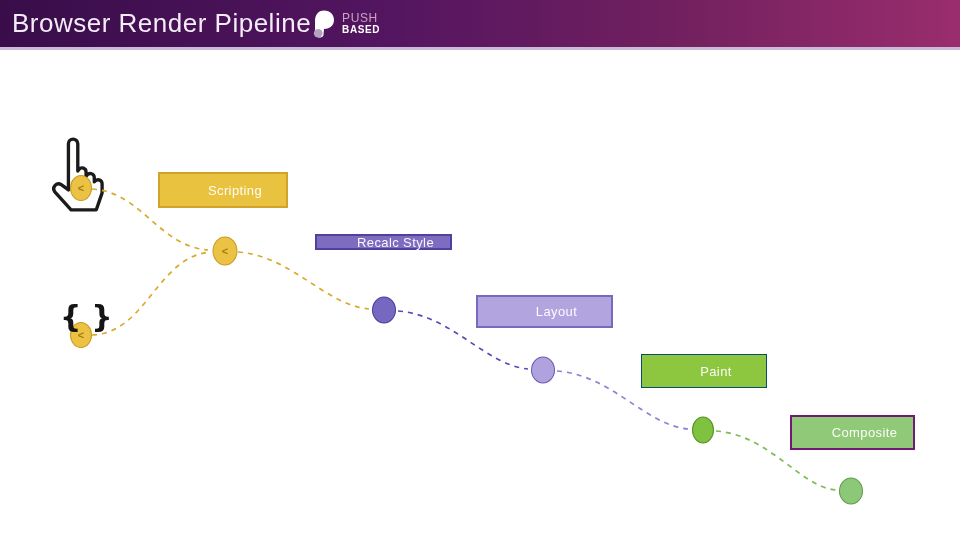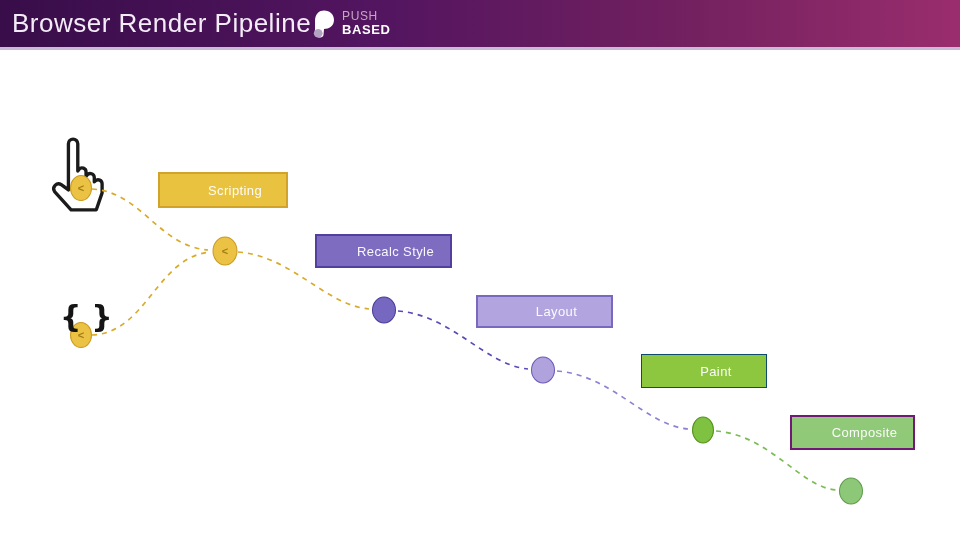--- a/index.html
+++ b/index.html
@@ -18,21 +18,21 @@
   }
   .header-title{
     color:#f3ecf7;font-size:26px;font-weight:400;letter-spacing:.5px;
     padding-left:12px;line-height:47px;
   }
   .logo{
     display:flex;align-items:center;gap:5px;padding-right:8px;
   }
   .logo-text{display:flex;flex-direction:column;line-height:1.05;}
   .logo-line1{color:#c9a3c4;font-size:12px;font-weight:500;letter-spacing:.6px;}
-  .logo-line2{color:#ffffff;font-size:13px;font-weight:700;letter-spacing:.6px;}
+  .logo-line2{color:#ffffff;font-size:10px;font-weight:700;letter-spacing:.6px;}
   
   .canvas{position:absolute;left:0;top:50px;width:960px;height:490px;}
   .edges{position:absolute;left:0;top:0;width:960px;height:490px;}
   .edges path{fill:none;stroke-width:1.7;stroke-dasharray:5 5;}
   .edge-gold{stroke:#d9ab2c;}
   .edge-dpurple{stroke:#5b49b5;}
   .edge-lpurple{stroke:#8f80d2;}
   .edge-green{stroke:#7cbb55;}
   
   .node{
@@ -46,21 +46,21 @@
   .node-lpurple{background:#b0a2dd;border:1.5px solid #6a58b5;}
   .node-green{background:#7fc241;border:1.5px solid #55901d;}
   .node-lgreen{background:#8cc878;border:1.5px solid #5f9b4a;}
   
   .stage{
     position:absolute;box-sizing:border-box;
     display:flex;align-items:center;justify-content:center;
     color:rgba(255,255,255,.95);font-size:13px;letter-spacing:.4px;padding-left:24px;
   }
   .stage-scripting{left:158px;top:172px;width:130px;height:36px;background:#e9c23f;border:2px solid #d1a32a;}
-  .stage-recalc{left:315px;top:234px;width:137px;height:34px;background:#7e6cc0;border:2px solid #53409e;}
+  .stage-recalc{left:315px;top:234px;width:137px;height:16px;background:#7e6cc0;border:2px solid #53409e;}
   .stage-layout{left:476px;top:295px;width:137px;height:33px;background:#b2a4de;border:2px solid #7a68c0;}
   .stage-paint{left:641px;top:354px;width:126px;height:34px;background:#8dc63f;border:1px solid #0c4a6e;}
   .stage-composite{left:790px;top:415px;width:125px;height:35px;background:#90c978;border:2px solid #701a75;}
   
   .braces{
     position:absolute;left:60px;top:252px;display:flex;gap:10px;
     color:#151515;font-size:30px;font-weight:700;
     font-family:"DejaVu Sans", sans-serif;line-height:1;
   }
   

